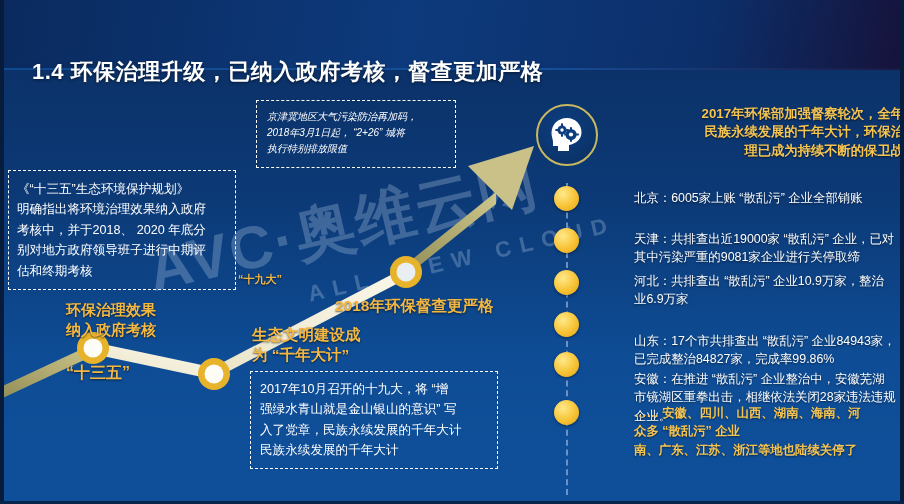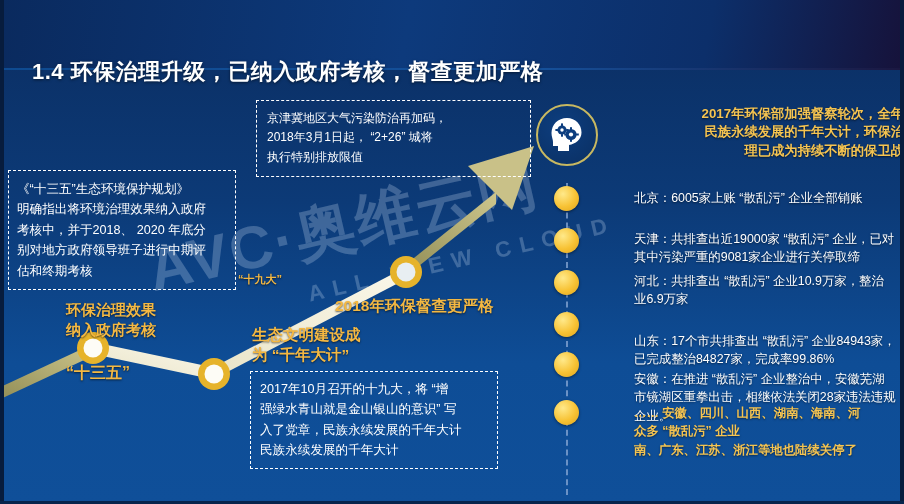--- a/index.html
+++ b/index.html
@@ -62,21 +62,21 @@
   .dashbox{
     position:absolute;z-index:14;
     border:1px dashed #ffffff;
     color:#ffffff;
     line-height:1.62;
     box-sizing:border-box;
   }
   .dashbox p{margin:0;}
 
   #box-1135{left:8px;top:170px;width:228px;padding:8px 7px 8px 8px;font-size:12.6px;}
-  #box-jjj{left:256px;top:100px;width:275px;padding:8px 8px 9px 10px;font-size:12px;}
+  #box-jjj{left:256px;top:100px;width:200px;padding:8px 8px 9px 10px;font-size:10px;font-style:italic;}
   #box-19th{left:250px;top:371px;width:248px;padding:7px 8px 7px 9px;font-size:12.6px;}
 
   
   .gold-anno{
     position:absolute;z-index:16;color:#f4b842;font-weight:bold;
     text-shadow:0 1px 2px rgba(0,0,0,.6);line-height:1.3;
   }
   #anno-a{left:66px;top:300px;font-size:15px;}
   #anno-b{left:238px;top:272px;font-size:11px;}
   #anno-c{left:252px;top:325px;font-size:15.5px;}

